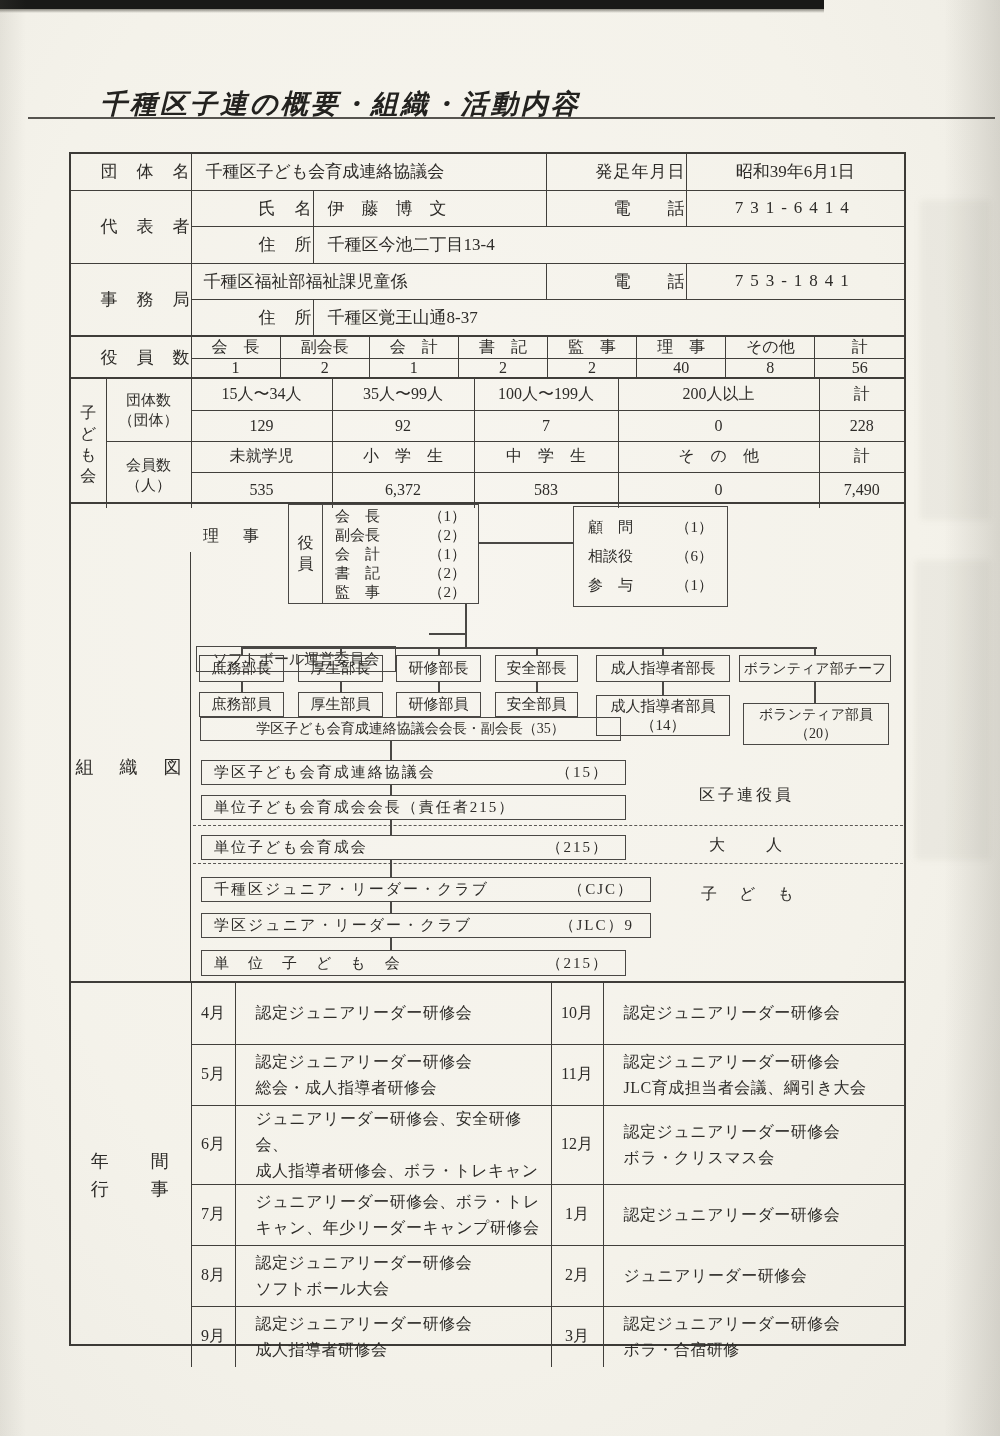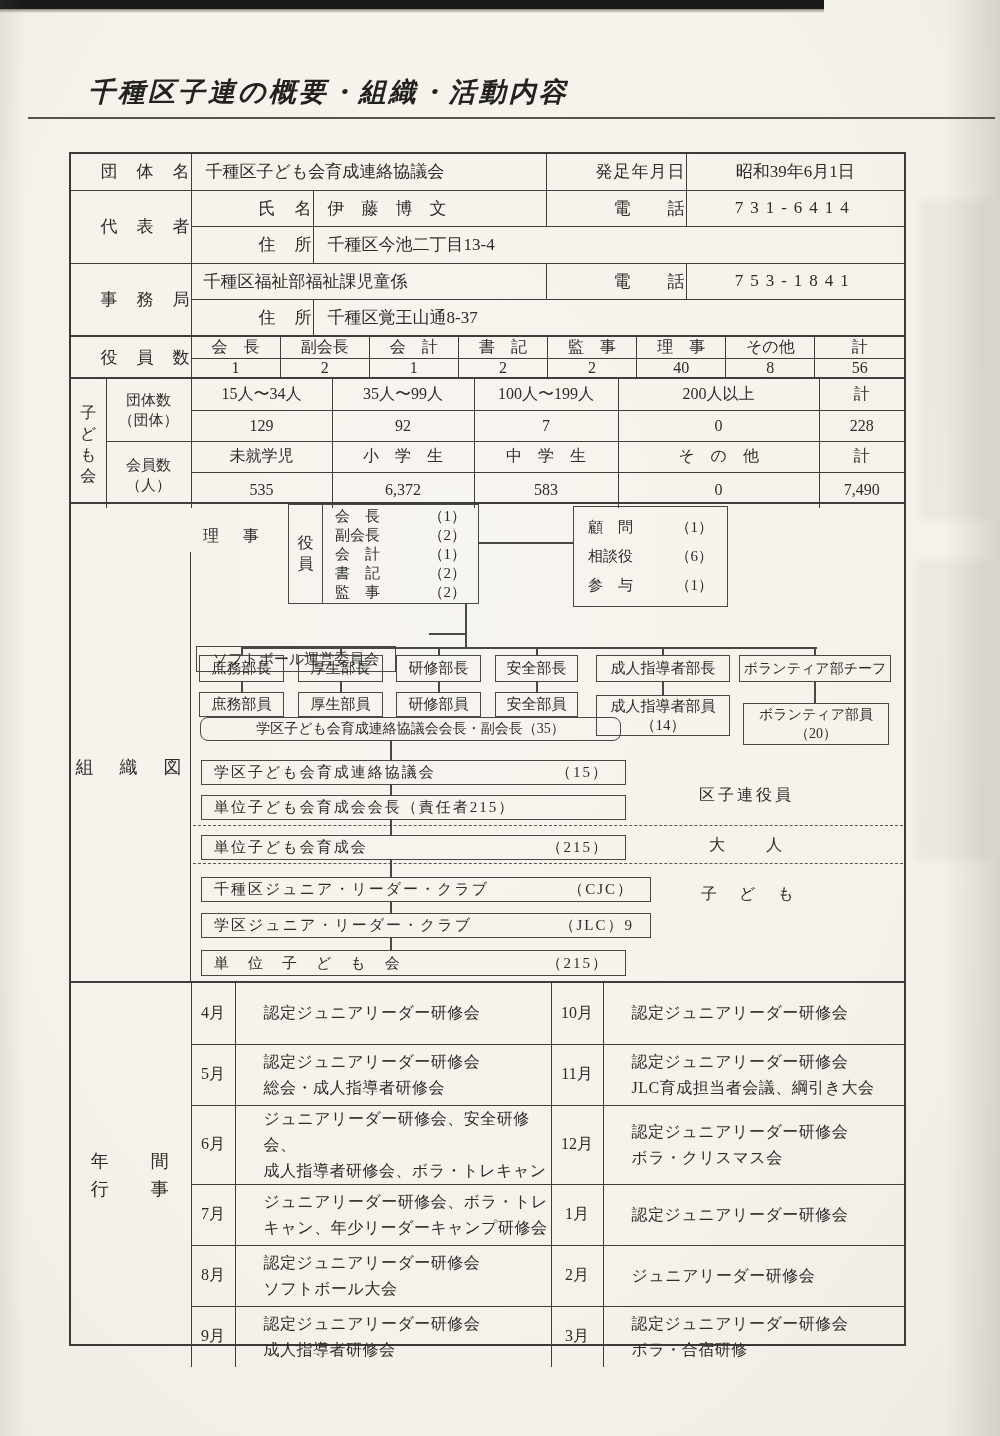--- a/index.html
+++ b/index.html
@@ -8,21 +8,21 @@
         background:radial-gradient(ellipse at 45% 40%, #f7f5ef 0%, #f4f2ea 60%, #edebe3 100%);}
   
   .scan-top{position:absolute;left:0;top:0;width:824px;height:9px;background:#191918;}
   .scan-top-fade{position:absolute;left:0;top:9px;width:824px;height:4px;background:linear-gradient(#8a8880,transparent);}
   .scan-right{position:absolute;right:0;top:0;width:56px;height:100%;
         background:linear-gradient(to right,rgba(90,86,76,0),rgba(90,86,76,0.18));}
   .scan-left{position:absolute;left:0;top:0;width:26px;height:100%;
         background:linear-gradient(to right,rgba(120,116,106,0.12),rgba(120,116,106,0));}
   .bleed{position:absolute;background:rgba(104,108,92,0.06);filter:blur(3px);border-radius:3px;}
 
-  .title{position:absolute;left:88px;top:74px;margin:0;font-family:"Liberation Sans","DejaVu Sans",sans-serif;
+  .title{position:absolute;left:88px;top:74px;margin:12px;font-family:"Liberation Sans","DejaVu Sans",sans-serif;
          font-size:27px;font-weight:bold;font-style:italic;letter-spacing:3px;color:#23221f;}
   .title-rule{position:absolute;left:28px;top:117px;width:967px;height:2px;background:#56544f;}
 
   .doc{position:absolute;left:69px;top:152px;width:837px;height:1194px;border:2.5px solid #3c3a36;box-sizing:border-box;}
   .sec{position:absolute;left:0;width:100%;box-sizing:border-box;}
   .sec.bt{border-top:2px solid #3f3d39;}
   table{border-collapse:collapse;border-style:hidden;table-layout:fixed;width:100%;}
   td{border:1.8px solid #413f3b;box-sizing:border-box;padding:0;font-size:17px;
      text-align:center;vertical-align:middle;overflow:hidden;}
   td.lt{text-align:left;padding-left:14px;}
@@ -47,21 +47,21 @@
   .ylist{flex:1;display:flex;flex-direction:column;justify-content:center;}
   .yrow{display:flex;justify-content:space-between;padding:0 12px;line-height:19px;}
   .advlist{flex:1;display:flex;flex-direction:column;justify-content:space-around;padding:6px 0;align-self:stretch;}
   .advrow{display:flex;justify-content:space-between;padding:0 14px;}
   .stack{justify-content:space-between;padding:0 16px 0 12px;letter-spacing:2px;}
   .tight{font-size:14px;}
   .twoline{flex-direction:column;line-height:19px;text-align:center;}
   .side-label{position:absolute;font-size:16px;letter-spacing:3px;}
 
   
-  .ev{text-align:left;padding-left:28px;font-size:16px;line-height:26px;letter-spacing:0.5px;}
+  .ev{text-align:left;padding-left:20px;font-size:16px;line-height:26px;letter-spacing:0.5px;}
   .mon{font-size:16px;}
   .sched-lbl div{letter-spacing:2px;font-size:18px;line-height:20px;margin:8px 0;}
 
   .footer{position:absolute;left:0;top:1354px;width:976px;text-align:center;font-size:16px;letter-spacing:2px;color:#3a3834;}
 </style>
 </head>
 <body>
 
 <div class="page">
   <div class="scan-top"></div>
@@ -287,21 +287,21 @@
 
         <div class="obox" style="left:8px;top:188px;width:85px;height:25px;">庶務部員</div>
         <div class="obox" style="left:107px;top:188px;width:85px;height:25px;">厚生部員</div>
         <div class="obox" style="left:205px;top:188px;width:85px;height:25px;">研修部員</div>
         <div class="obox" style="left:304px;top:188px;width:83px;height:25px;">安全部員</div>
         <div class="obox twoline multiline" style="left:405px;top:191px;width:134px;height:41px;">成人指導者部員
 （14）</div>
         <div class="obox twoline multiline tight" style="left:552px;top:199px;width:146px;height:42px;">ボランティア部員
 （20）</div>
 
-        <div class="obox tight" style="left:9px;top:213px;width:421px;height:24px;border-radius:8px;">学区子ども会育成連絡協議会会長・副会長（35）</div>
+        <div class="obox tight" style="left:9px;top:213px;width:421px;height:24px;">学区子ども会育成連絡協議会会長・副会長（35）</div>
 
         <div class="vline" style="left:199px;top:237px;width:2px;height:19px;"></div>
         <div class="obox stack" style="left:10px;top:256px;width:425px;height:25px;">
           <span>学区子ども会育成連絡協議会</span>
             <span>（15）</span>
         </div>
 
         <div class="vline" style="left:199px;top:281px;width:2px;height:10px;"></div>
         <div class="obox" style="left:10px;top:291px;width:425px;height:25px;justify-content:flex-start;padding-left:12px;letter-spacing:2px;">単位子ども会育成会会長（責任者215）</div>
 

